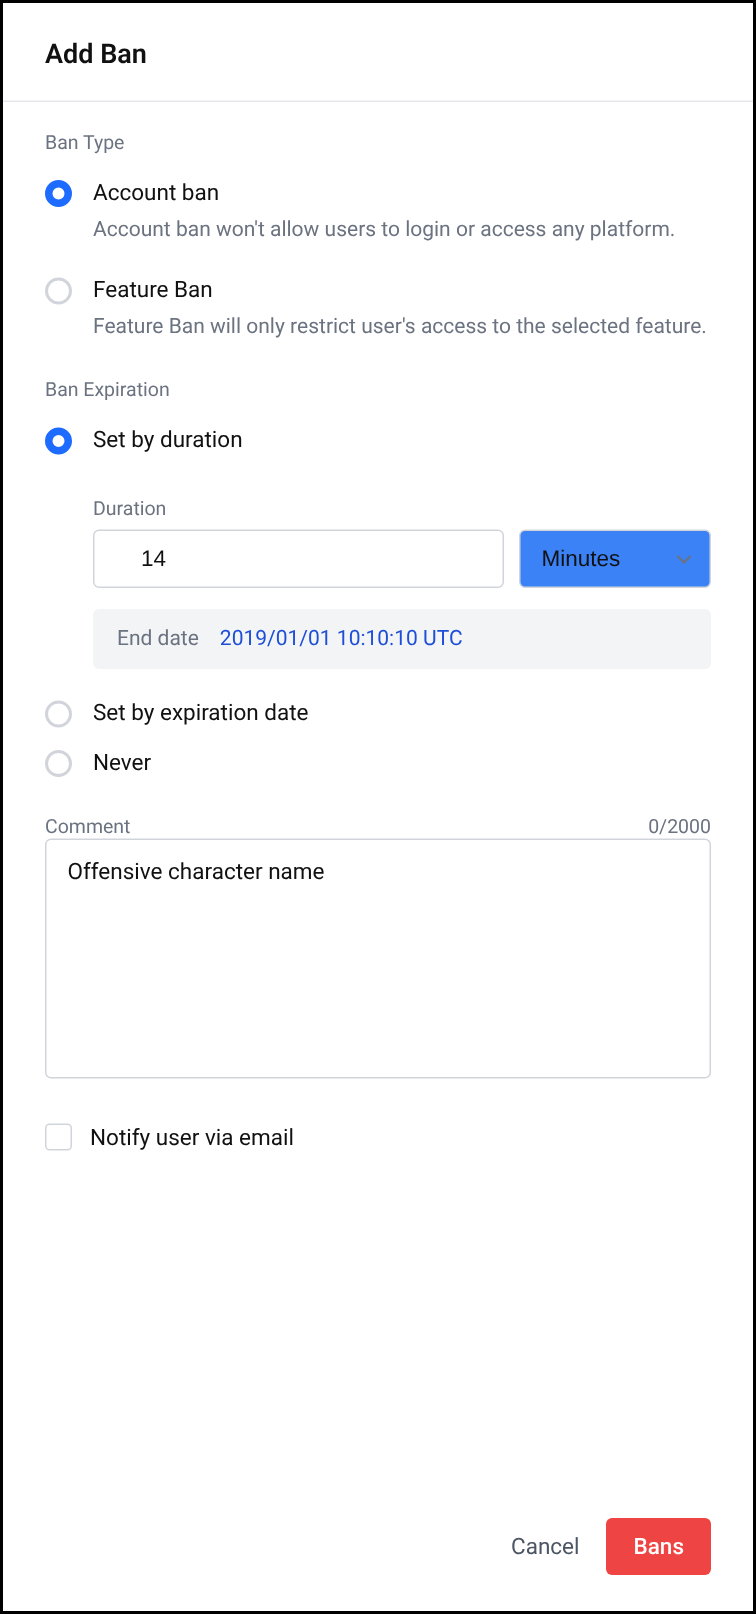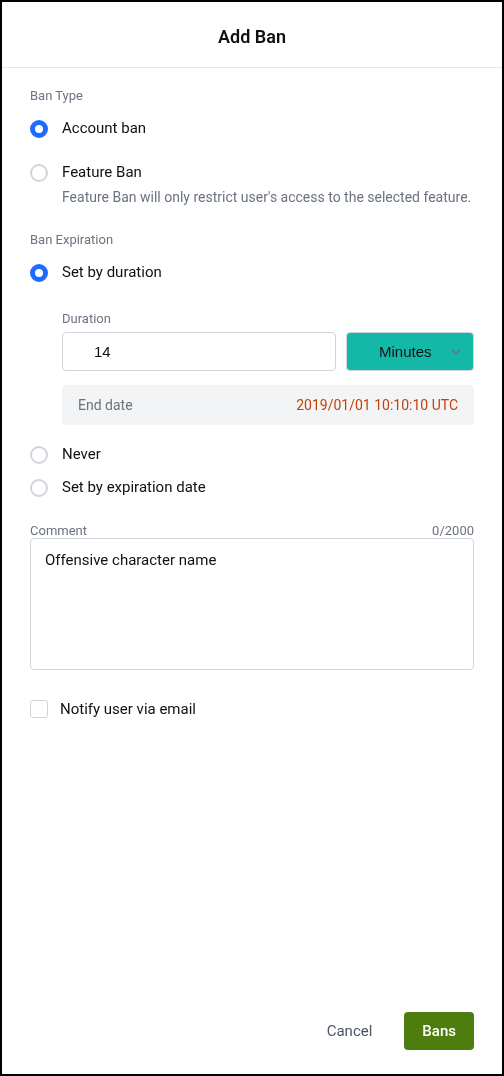--- a/index.html
+++ b/index.html
@@ -16,21 +16,20 @@
       position: relative;
     }
     .header {
       padding: 24px 28px 20px;
       border-bottom: 1px solid #e5e7eb;
     }
     .header-title {
       font-size: 18px;
       font-weight: 600;
       color: #111;
-      text-align: center;
     }
     .content {
       padding: 20px 28px;
     }
     .section-label {
       font-size: 13px;
       color: #6b7280;
       margin-bottom: 16px;
     }
     .radio-group {
@@ -99,51 +98,51 @@
       flex: 1;
     }
     .select-wrapper {
       position: relative;
       display: flex;
       align-items: center;
     }
     .select {
       border: 1px solid #d1d5db;
       border-radius: 4px;
-      padding: 10px 34px 10px 32px;
-      font-size: 15px;
-      color: #111;
-      background: #14b8a6;
+      padding: 10px 34px 10px 14px;
+      font-size: 15px;
+      color: #111;
+      background: #3b82f6;
       appearance: none;
       cursor: pointer;
     }
     .unit-select {
       width: 128px;
     }
     .chevron {
       position: absolute;
       right: 12px;
       pointer-events: none;
       display: flex;
     }
     .end-date-row {
       background: #f3f4f6;
       border-radius: 4px;
       padding: 12px 16px;
       margin-top: 14px;
       display: flex;
-      justify-content: space-between;
+      justify-content: flex-start;
       gap: 14px;
       font-size: 14px;
     }
     .end-date-label {
       color: #6b7280;
     }
     .end-date-value {
-      color: #c2410c;
+      color: #1d4ed8;
     }
     .reason-section {
       margin-top: 30px;
     }
     .reason-select-wrapper {
       position: relative;
       width: 100%;
       display: flex;
     }
     .reason-select {
@@ -174,21 +173,21 @@
       color: #6b7280;
     }
     .textarea {
       width: 100%;
       border: 1px solid #d1d5db;
       border-radius: 4px;
       padding: 12px 14px;
       font-size: 15px;
       color: #111;
       resize: none;
-      height: 132px;
+      height: 160px;
       font-family: inherit;
     }
     .checkbox-row {
       display: flex;
       margin-top: 26px;
       cursor: pointer;
     }
     .checkbox {
       width: 18px;
       height: 18px;
@@ -199,57 +198,57 @@
     }
     .checkbox-label {
       font-size: 15px;
       color: #111;
     }
     .footer {
       position: absolute;
       bottom: 24px;
       right: 28px;
       display: flex;
-      gap: 14px;
       align-items: center;
     }
     .btn {
       padding: 10px 18px;
       font-size: 15px;
       border-radius: 4px;
       cursor: pointer;
       border: none;
       font-family: inherit;
     }
     .btn-secondary {
       background: transparent;
       color: #4b5563;
     }
     .btn-primary {
-      background: #4d7c0f;
+      background: #ef4444;
       color: #fff;
       font-weight: 500;
     }
   </style>
 </head>
 <body>
 
 <div class="header">
   <div class="header-title">Add Ban</div>
 </div>
 
 <div class="content">
 
   <div class="section-label">Ban Type</div>
 
   <div class="radio-group">
     <div class="radio-item">
       <div class="radio selected"></div>
       <div class="radio-content">
         <div class="radio-label">Account ban</div>
+        <div class="radio-desc">Account ban won't allow users to login or access any platform.</div>
       </div>
     </div>
     <div class="radio-item">
       <div class="radio"></div>
       <div class="radio-content">
         <div class="radio-label">Feature Ban</div>
         <div class="radio-desc">Feature Ban will only restrict user's access to the selected feature.</div>
       </div>
     </div>
   </div>
@@ -280,28 +279,28 @@
     </div>
     <div class="end-date-row">
       <span class="end-date-label">End date</span>
       <span class="end-date-value">2019/01/01 10:10:10 UTC</span>
     </div>
   </div>
 
   <div class="radio-item compact">
     <div class="radio"></div>
     <div class="radio-content">
-      <div class="radio-label" style="margin-bottom:0">Never</div>
+      <div class="radio-label" style="margin-bottom:0">Set by expiration date</div>
     </div>
   </div>
 
   <div class="radio-item compact">
     <div class="radio"></div>
     <div class="radio-content">
-      <div class="radio-label" style="margin-bottom:0">Set by expiration date</div>
+      <div class="radio-label" style="margin-bottom:0">Never</div>
     </div>
   </div>
 
 
   <div class="comment-section">
     <div class="comment-header">
       <span class="comment-label">Comment</span>
       <span class="comment-counter">0/2000</span>
     </div>
     <textarea class="textarea" style="">Offensive character name</textarea>

